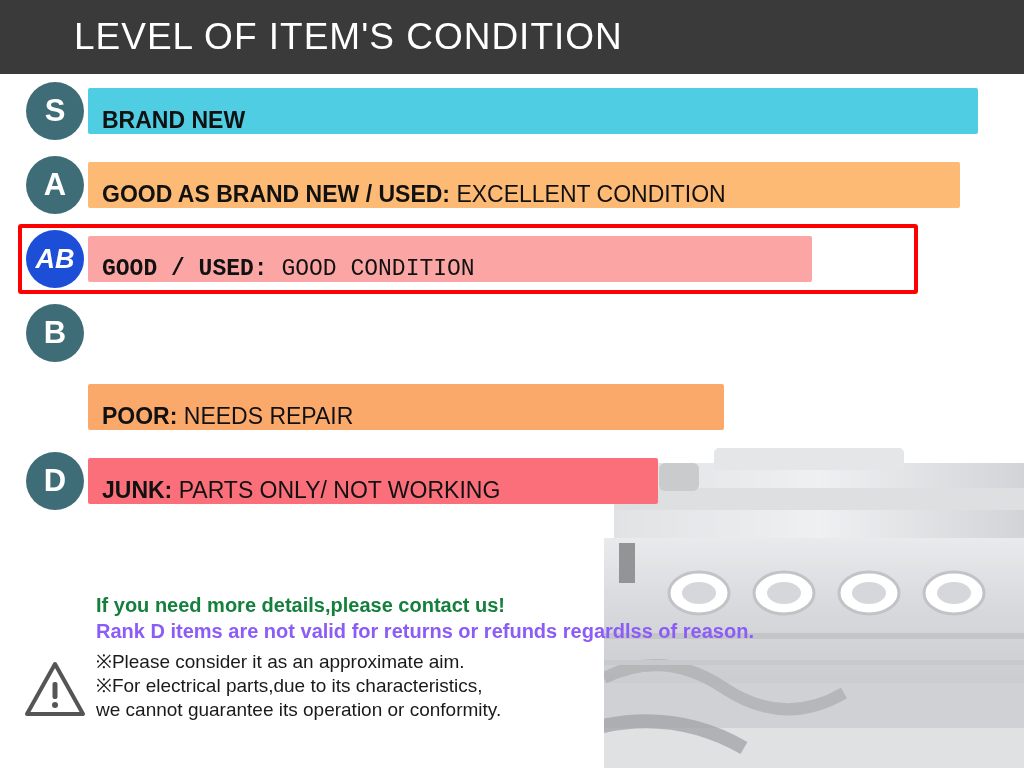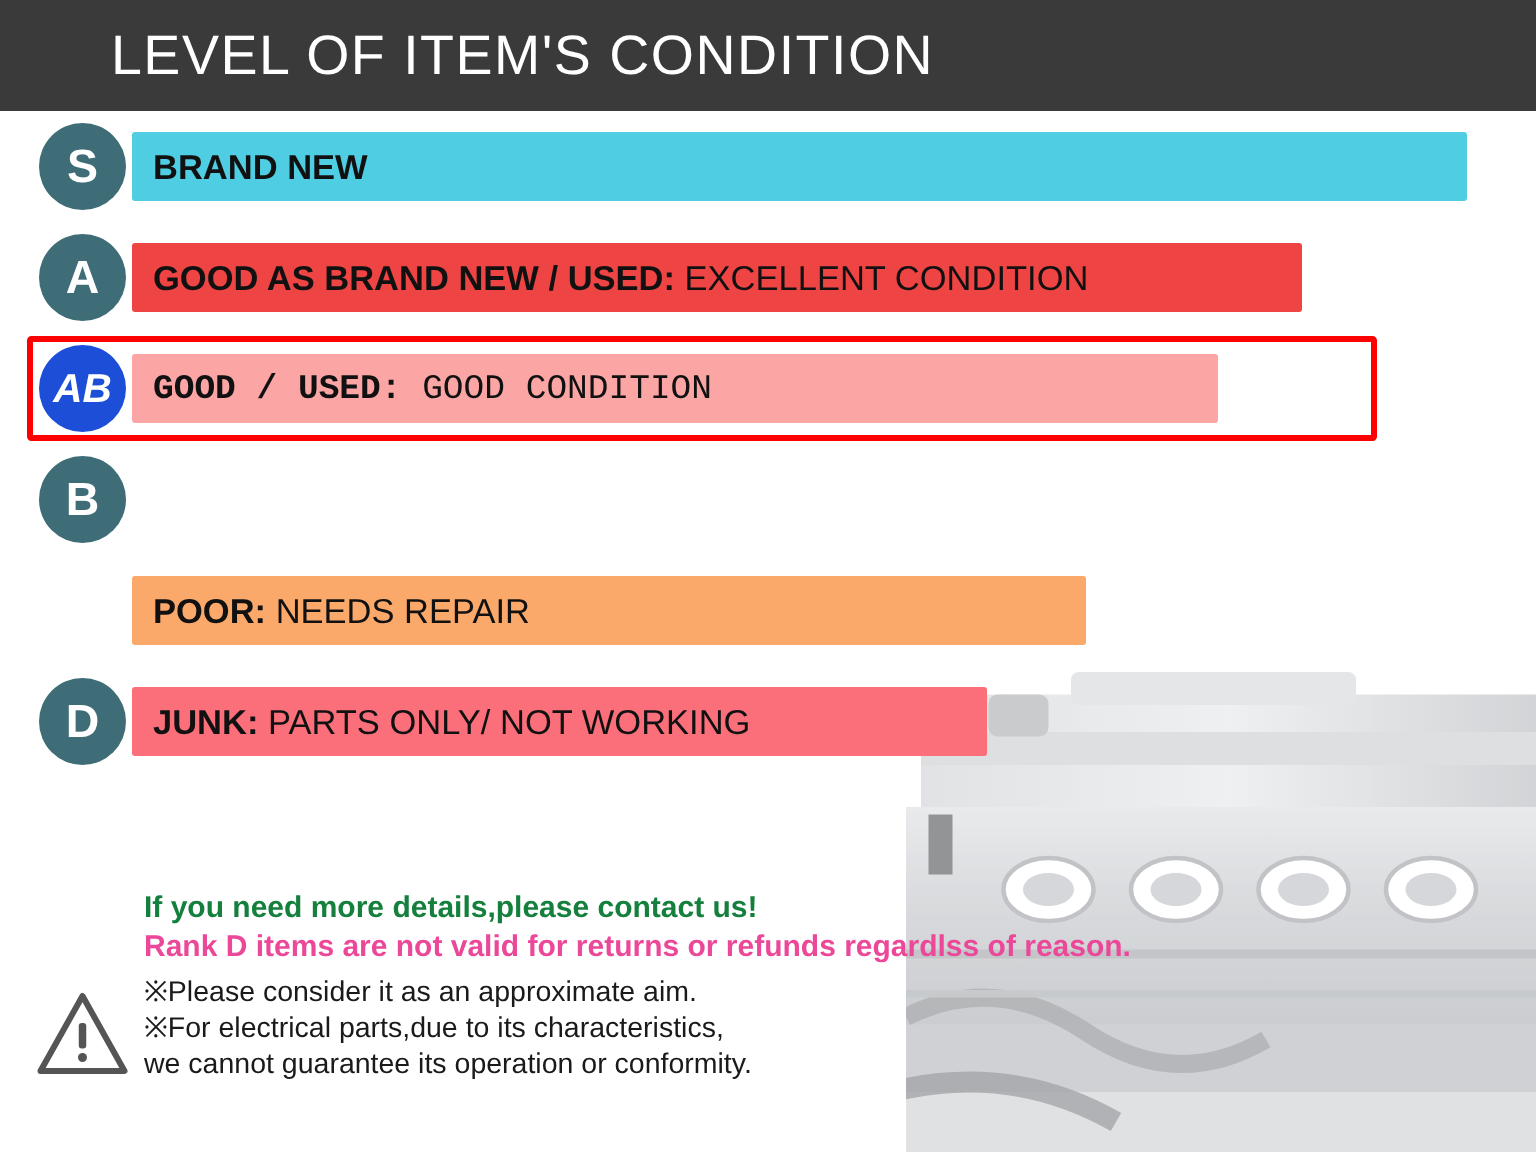--- a/index.html
+++ b/index.html
@@ -60,21 +60,21 @@
     position: relative;
     height: 74px;
   }
   .rank-bar {
     position: absolute;
     left: 88px;
     top: 14px;
     height: 46px;
     border-radius: 2px;
     display: flex;
-    align-items: center;
+    align-items: flex-end;
     box-sizing: border-box;
     padding-left: 14px;
     white-space: nowrap;
   }
   .rank-badge {
     position: absolute;
     left: 26px;
     top: 8px;
     width: 58px;
     height: 58px;
@@ -189,21 +189,21 @@
 <div id="rows">
 
   <div class="rank-row">
     <div class="rank-bar" style="background: rgb(78, 205, 227); width: 890px;">
       <span class="bar-label"><span class="b">BRAND NEW</span><span></span></span>
     </div>
     <div class="rank-badge" style="background: rgb(63, 109, 119);">S</div>
   </div>
 
   <div class="rank-row">
-    <div class="rank-bar" style="background: #ef4444; width: 780px;">
+    <div class="rank-bar" style="background: #fdba74; width: 872px;">
       <span class="bar-label"><span class="b">GOOD AS BRAND NEW / USED:</span><span> EXCELLENT CONDITION</span></span>
     </div>
     <div class="rank-badge" style="background: rgb(63, 109, 119);">A</div>
   </div>
 
   <div class="rank-row">
     <div class="rank-bar" style="background: #fca5a5; width: 724px; font-family: Liberation Mono, monospace;">
       <span class="bar-label"><span class="b">GOOD / USED:</span><span> GOOD CONDITION</span></span>
     </div>
     <div class="rank-badge narrow" style="background: #1d4ed8; font-style: italic;">AB</div>
@@ -230,19 +230,19 @@
 </div>
 
 <svg id="warning-icon" viewBox="0 0 62 58" xmlns="http://www.w3.org/2000/svg">
   <path d="M31 4 L59 54 L3 54 Z" fill="none" stroke="#555555" stroke-width="4" stroke-linejoin="round"></path>
   <rect x="28.5" y="22" width="5" height="17" rx="2" fill="#555555"></rect>
   <circle cx="31" cy="45" r="3" fill="#555555"></circle>
 </svg>
 
 <div id="notes">
   <div class="note-red" style="color: #15803d;">If you need more details,please contact us!</div>
-  <div class="note-red" style="color: #ec4899;">Rank D items are not valid for returns or refunds regardlss of reason.</div>
+  <div class="note-red" style="color: #8b5cf6;">Rank D items are not valid for returns or refunds regardlss of reason.</div>
   <div id="notes-black-block">
     <div class="note-black">※Please consider it as an approximate aim.</div>
     <div class="note-black">※For electrical parts,due to its characteristics,</div>
     <div class="note-black">we cannot guarantee its operation or conformity.</div>
   </div>
 </div>
 
 </body></html>

